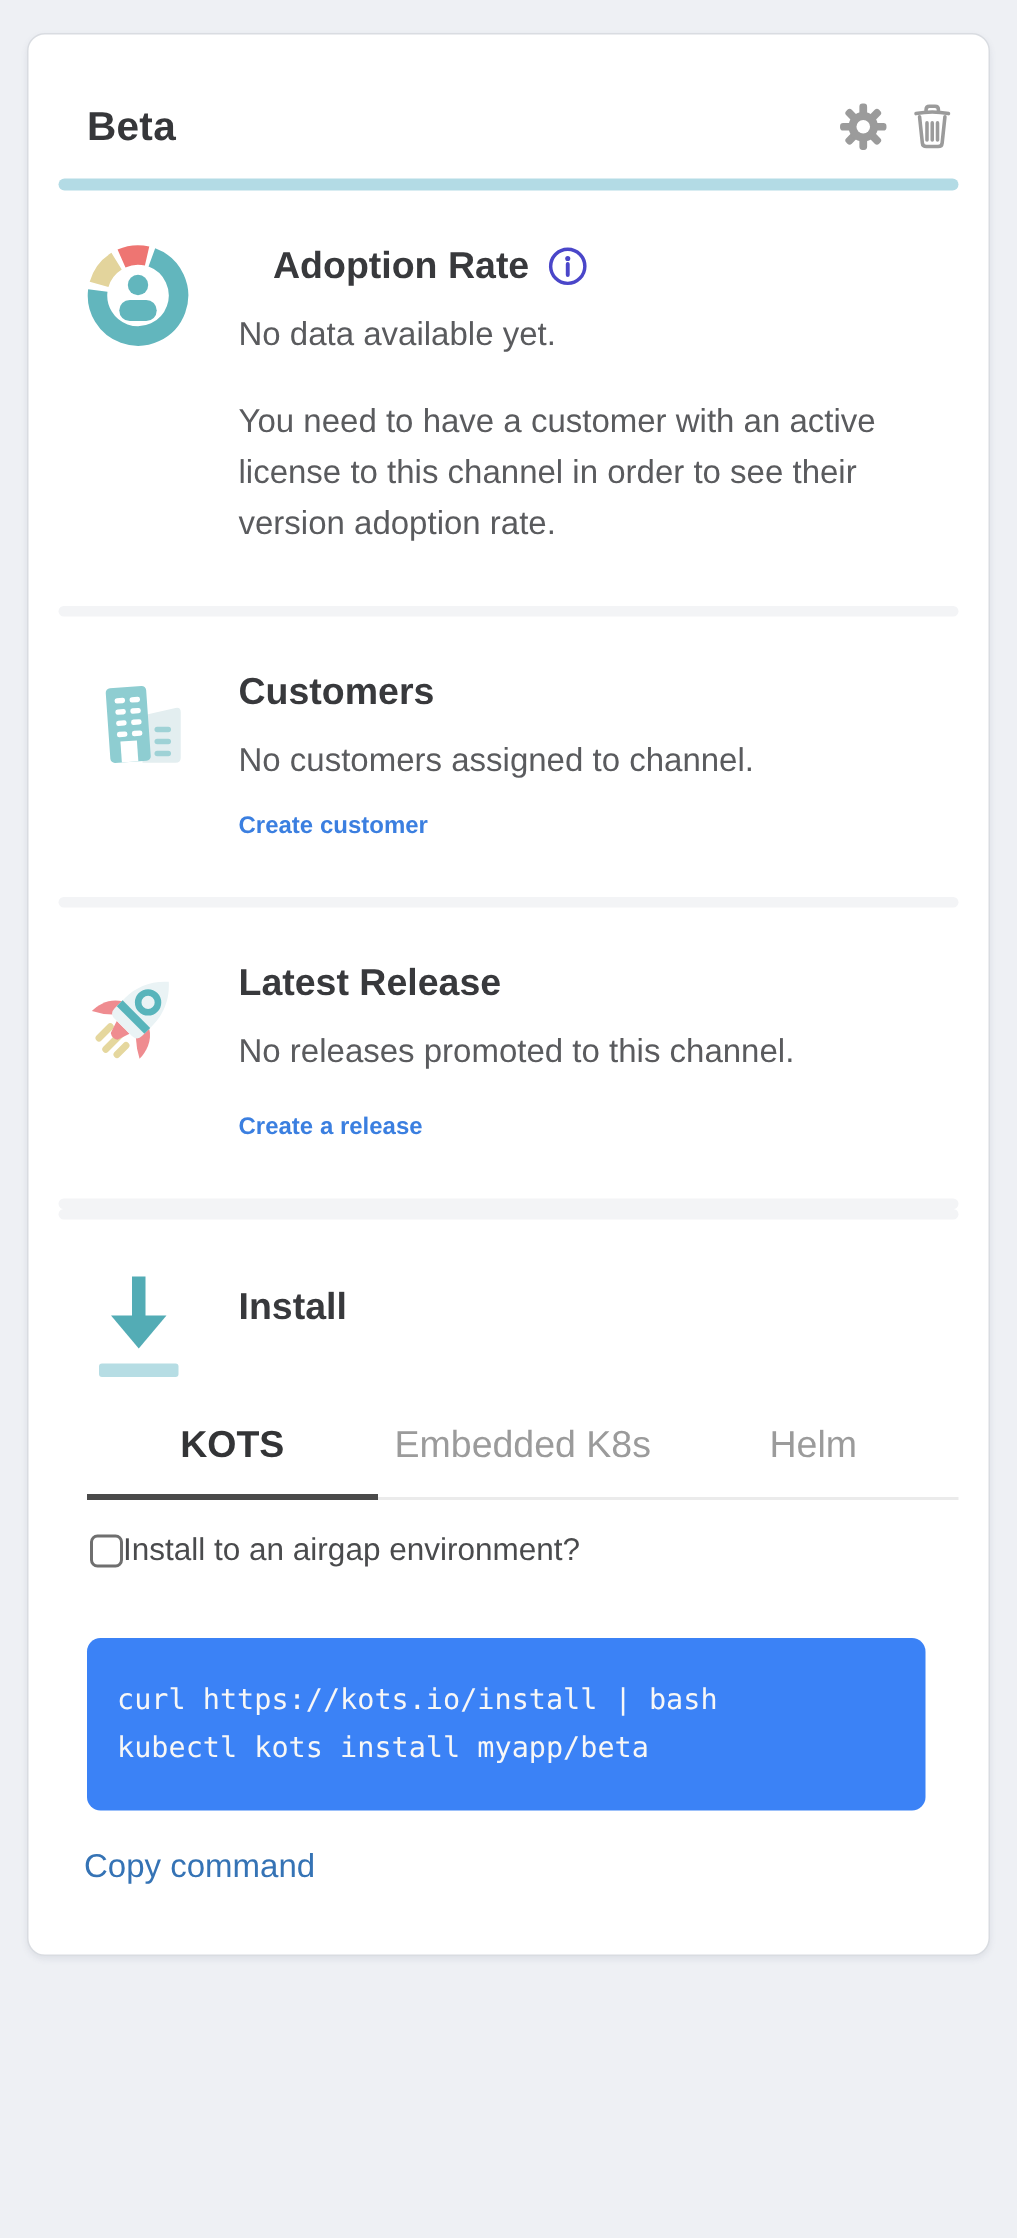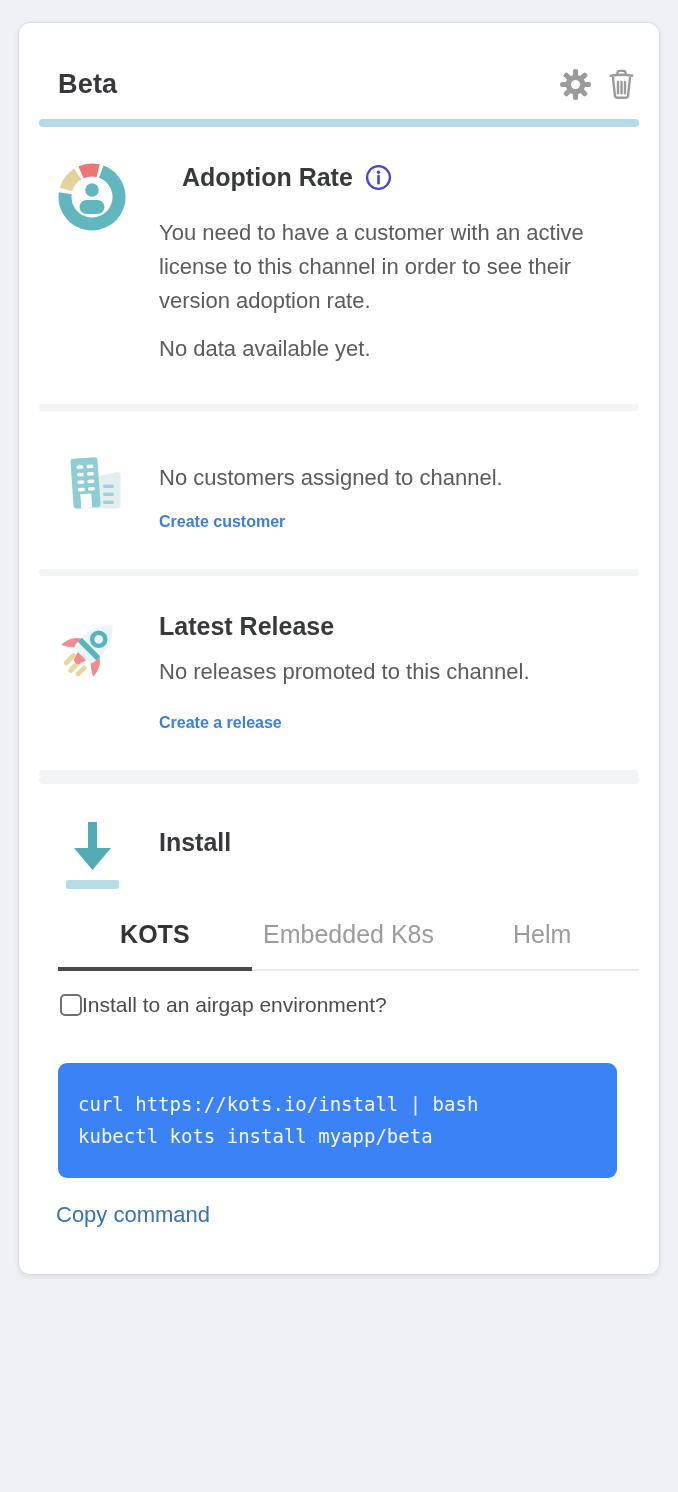--- a/index.html
+++ b/index.html
@@ -115,22 +115,22 @@
       <div class="title-row">
         <div class="sec-title">Adoption Rate</div>
         <span style="display:inline-flex;">
           <svg width="27" height="27" viewBox="0 0 27 27" fill="none">
             <circle cx="13.5" cy="13.5" r="11.4" stroke="#4a46c9" stroke-width="2.3"></circle>
             <circle cx="13.5" cy="8.3" r="1.7" fill="#4a46c9"></circle>
             <path d="M13.5 12 V19.3" stroke="#4a46c9" stroke-width="2.6" stroke-linecap="round"></path>
           </svg>
         </span>
       </div>
+      <div class="muted empty-msg">No data available yet.</div>
       <div class="muted desc">You need to have a customer with an active license to this channel in order to see their version adoption rate.</div>
-      <div class="muted empty-msg">No data available yet.</div>
     </div>
   </div>
 
   <div class="divider"></div>
 
   
   <div class="section">
     <div class="sec-icon">
       <svg width="68" height="68" viewBox="0 0 68 68">
         <path d="M37 30 L59 25 q3.5-0.7 3.5 2.8 V58 q0 3.5-3.5 3.5 H37 Z" fill="#e3eef0"></path>
@@ -149,20 +149,21 @@
             <rect x="19.5" y="33" width="7" height="3.6" rx="1.6"></rect>
             <rect x="29.5" y="33" width="7" height="3.6" rx="1.6"></rect>
             <rect x="19.5" y="40.5" width="7" height="3.6" rx="1.6"></rect>
             <rect x="29.5" y="40.5" width="7" height="3.6" rx="1.6"></rect>
             <rect x="21.5" y="47" width="11" height="14"></rect>
           </g>
         </g>
       </svg>
     </div>
     <div>
+      <div class="sec-title">Customers</div>
       <div class="muted empty-msg">No customers assigned to channel.</div>
       <a class="blue-link">Create customer</a>
     </div>
   </div>
 
   <div class="divider"></div>
 
   
   <div class="section">
     <div class="sec-icon">

